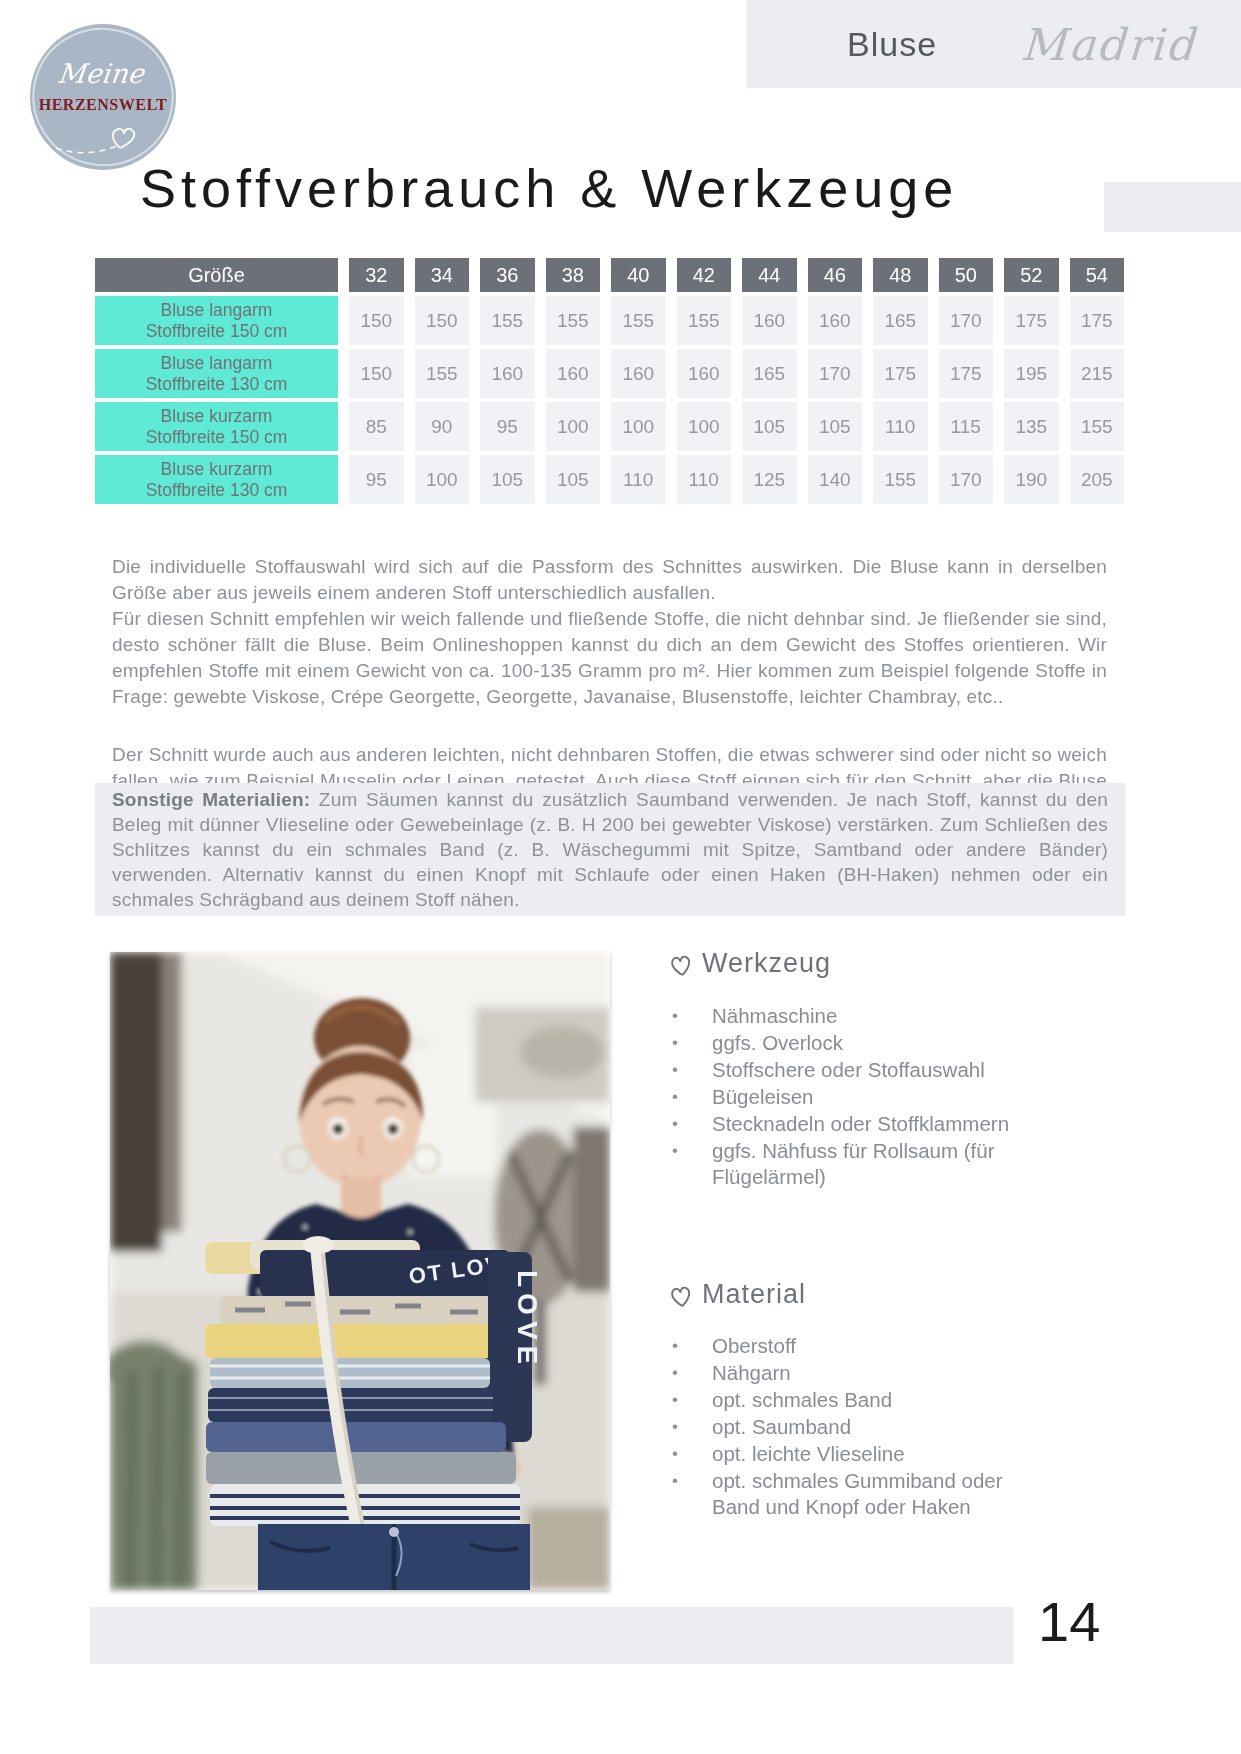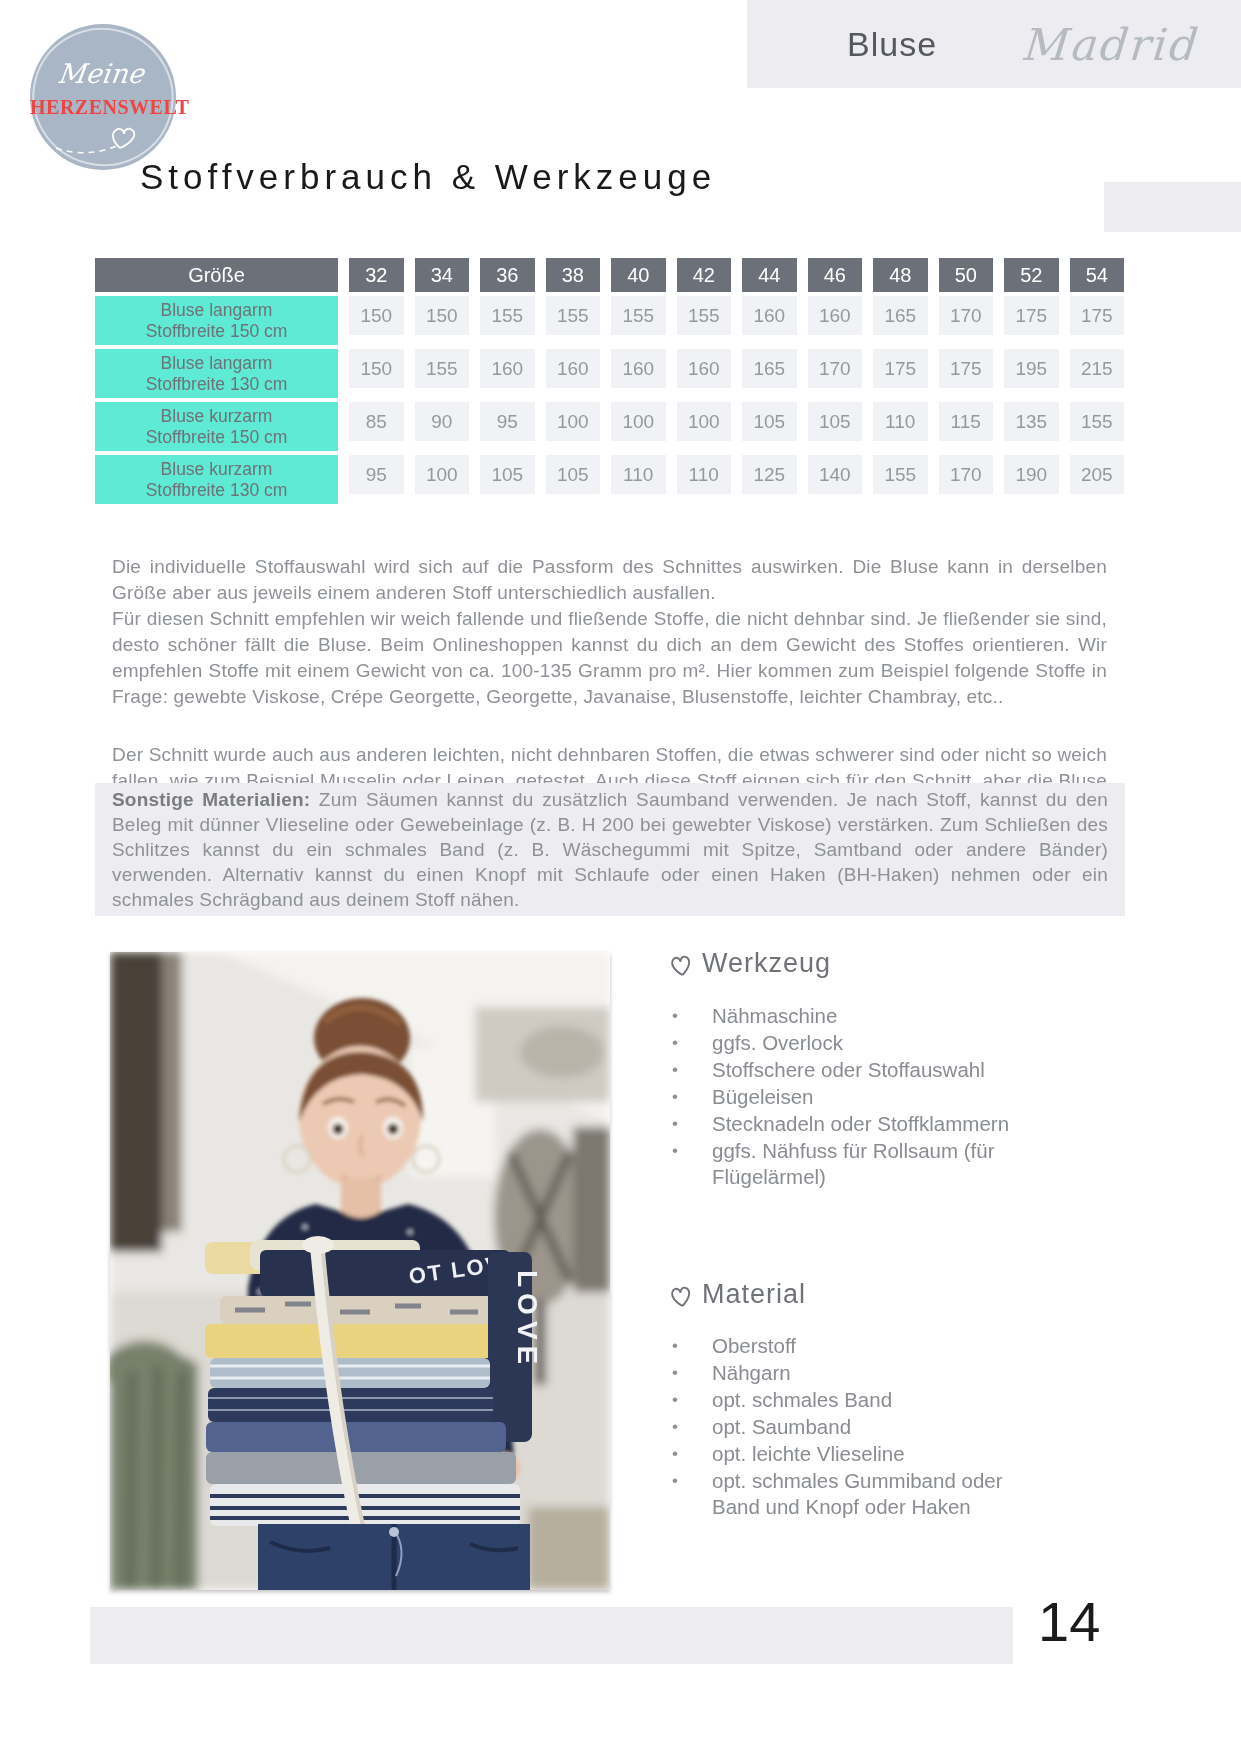--- a/index.html
+++ b/index.html
@@ -18,35 +18,35 @@
   .band .pattern{margin-left:88px;font-family:"DejaVu Serif",serif;font-style:italic;font-weight:300;
         font-size:44px;color:#b6bac1;transform:skewX(-6deg);letter-spacing:2px;}
 
   
   .logo{position:absolute;left:30px;top:24px;width:146px;height:146px;}
   .logo .circle{position:absolute;inset:0;border-radius:50%;background:var(--logo-circle);}
   .logo .ring{position:absolute;inset:3px;border-radius:50%;border:2px solid rgba(255,255,255,.55);
         transform:rotate(14deg) scale(1.01,.985);}
   .logo .l1{position:absolute;left:0;right:0;top:34px;text-align:center;color:#fdfdfb;
         font-family:"DejaVu Serif",serif;font-style:italic;font-size:27px;transform:skewX(-10deg);}
-  .logo .l2{position:absolute;left:0;right:0;top:72px;text-align:right;color:#ef4444;
-        font-family:"Liberation Serif",serif;font-weight:bold;font-size:20px;letter-spacing:.5px;}
+  .logo .l2{position:absolute;left:0;right:0;top:72px;text-align:center;color:#7f1d1d;
+        font-family:"Liberation Serif",serif;font-weight:bold;font-size:16px;letter-spacing:.5px;}
   .logo svg{position:absolute;left:24px;top:98px;}
 
   
-  .title{position:absolute;left:140px;top:157px;font-size:35px;font-weight:300;color:var(--title-text);
+  .title{position:absolute;left:140px;top:157px;font-size:54px;font-weight:300;color:var(--title-text);
         letter-spacing:5px;}
   .title-accent{position:absolute;left:1104px;top:182px;width:137px;height:50px;background:var(--band-bg);}
 
   
   .size-table{position:absolute;left:95px;top:258px;width:1029px;display:grid;
         grid-template-columns:243px repeat(12,1fr);gap:4px 11px;}
   .size-table .th{background:var(--table-header-bg);color:#fff;font-size:20px;height:34px;
         display:flex;align-items:center;justify-content:center;}
-  .size-table .td{background:var(--table-cell-bg);color:#97989d;font-size:19px;height:39px;
+  .size-table .td{background:var(--table-cell-bg);color:#97989d;font-size:19px;height:49px;
         display:flex;align-items:center;justify-content:center;}
   .size-table .tl{background:#5eead4;color:#6f7277;font-size:17.5px;line-height:21px;height:49px;
         display:flex;flex-direction:column;align-items:center;justify-content:center;text-align:center;}
 
   
   .copy{position:absolute;left:112px;width:995px;color:var(--body-text);font-size:19px;
         line-height:26px;text-align:justify;letter-spacing:.2px;white-space:pre-wrap;margin-top:30px;}
   .p1{top:524px;}
   .p2{top:712px;}
   .materials-box{position:absolute;left:95px;top:783px;width:1030px;background:var(--band-bg);

